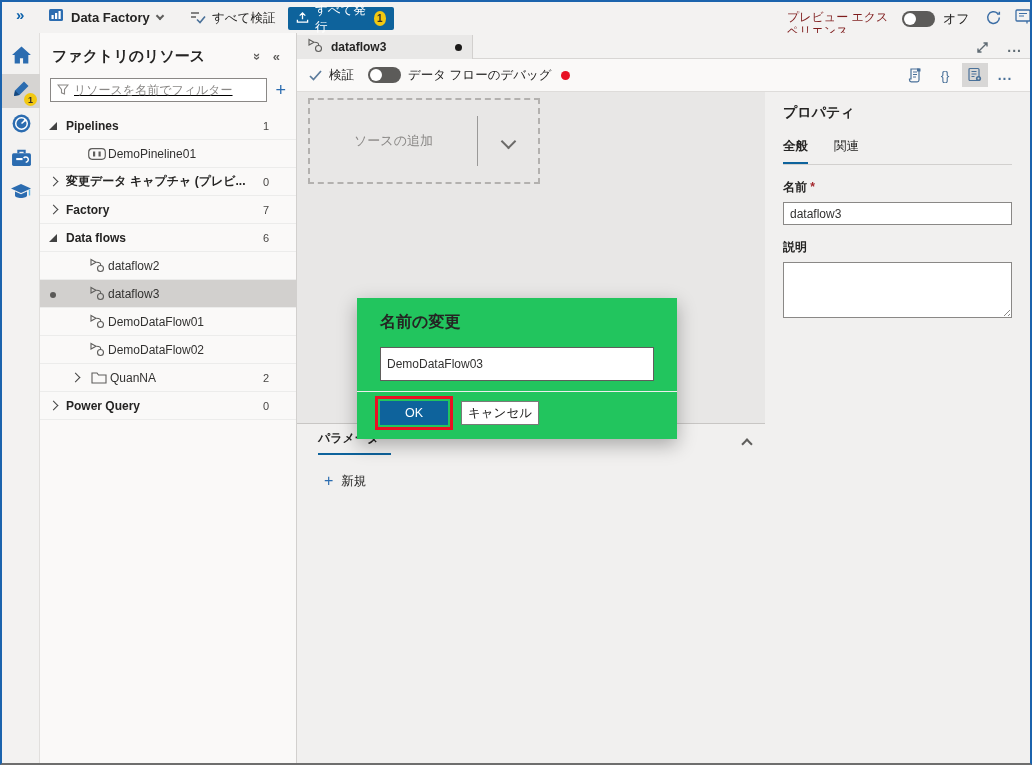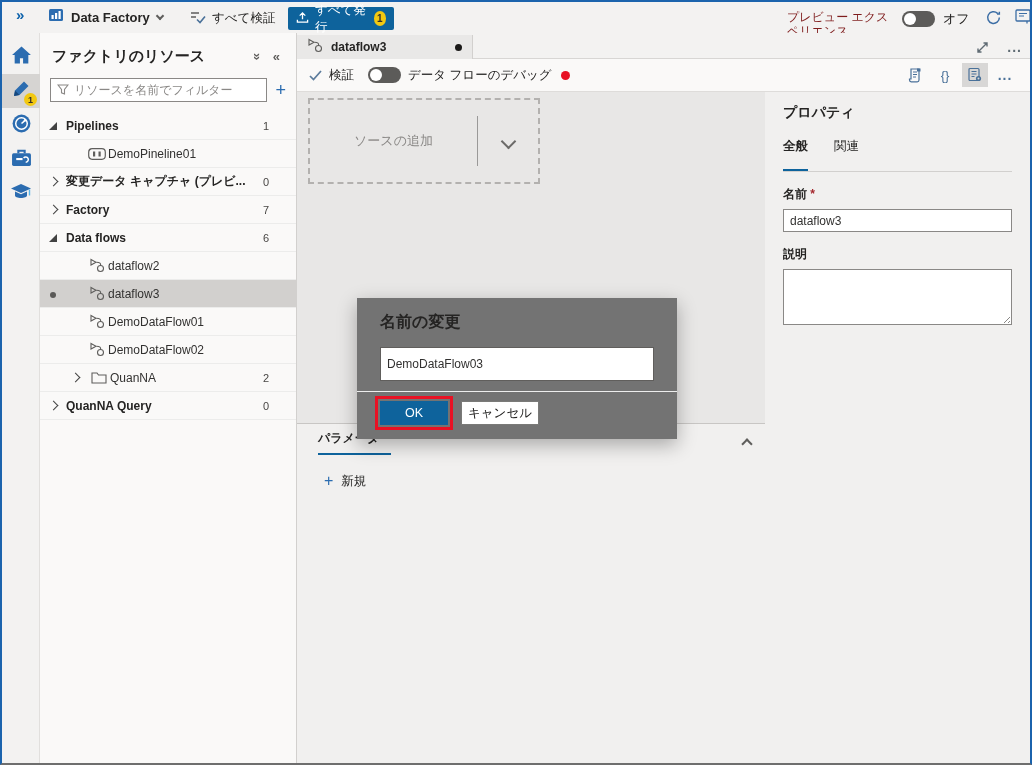--- a/index.html
+++ b/index.html
@@ -35,21 +35,21 @@
   .rail-badge { position:absolute; right:3px; bottom:2px; width:13px; height:13px; border-radius:50%; background:#f2c811; color:#33302a; font-size:9px; font-weight:bold; display:flex; align-items:center; justify-content:center; }
   .rail-home { margin-top:5px; }
   .rail-gap { height:2px; }
   
   .res-panel { position:absolute; left:38px; top:31px; width:257px; height:732px; background:#faf9f8; border-right:1px solid #d2d0ce; }
   .res-head { display:flex; align-items:center; padding:14px 10px 6px 12px; }
   .res-title { font-size:15px; font-weight:bold; color:#252423; flex:1; }
   .res-head-ic { color:#5f5e5c; font-size:13px; font-weight:bold; cursor:pointer; padding:0 6px; }
   .res-head-ic.rot { display:inline-block; transform:rotate(90deg); }
   .filter-row { display:flex; align-items:center; gap:8px; padding:6px 10px 10px 10px; }
-  .filter-box { flex:1; display:flex; align-items:center; gap:5px; border:1px solid #8a8886; background:#fff; height:24px; padding:0 6px; }
+  .filter-box { flex:1; display:flex; align-items:center; gap:5px; border:1px solid #8a8886; background:#fff; height:24px; padding:0 6px;text-decoration:underline; }
   .filter-box input { border:none; outline:none; flex:1; font-size:12px; color:#323130; background:transparent; font-family:"Liberation Sans",sans-serif; }
   .filter-box input::placeholder { color:#8a8886; }
   .plus-link { color:#2b6cb0; font-size:18px; cursor:pointer; line-height:1; }
   .tree { font-size:12px; color:#323130; }
   .tree-row { position:relative; display:flex; align-items:center; height:28px; border-bottom:1px solid #ececeb; cursor:pointer; padding-right:27px; }
   .tree-row.sel { background:#d2d0ce; }
   .tw { width:26px; flex:none; display:flex; justify-content:center; }
   .tw-col { width:7px; height:7px; border-top:1px solid #424242; border-right:1px solid #424242; transform:rotate(45deg); }
   .tw-exp { width:0; height:0; border-left:8px solid transparent; border-bottom:8px solid #424242; transform:rotate(0deg); }
   .t-ind { width:46px; flex:none; }
@@ -87,31 +87,31 @@
   .bp-head { position:relative; height:28px; }
   .bp-tab { position:absolute; left:21px; top:6px; font-size:12px; font-weight:bold; color:#252423; padding-bottom:6px; border-bottom:2px solid #0e639c; cursor:pointer; }
   .bp-collapse { position:absolute; right:14px; top:10px; cursor:pointer; }
   .bp-collapse .chev { transform:rotate(-135deg); border-color:#5f5e5c; }
   .bp-new { position:absolute; left:27px; top:48px; display:flex; align-items:center; gap:8px; font-size:12.5px; color:#252423; cursor:pointer; }
   .bp-new .plus { color:#2b6cb0; font-size:16px; }
   
   .props { position:absolute; left:763px; top:90px; width:265px; height:673px; background:#f1f0ef; padding:12px 18px; }
   .props-title { font-size:14px; font-weight:bold; color:#252423; margin-bottom:16px; }
   .props-tabs { display:flex; gap:26px; border-bottom:1px solid #d2d0ce; }
-  .ptab { font-size:12.5px; color:#252423; padding-bottom:14px; cursor:pointer; }
+  .ptab { font-size:12.5px; color:#252423; padding-bottom:7px; cursor:pointer; }
   .ptab.sel { font-weight:bold; border-bottom:2px solid #0e639c; }
   .field-label { font-size:12px; font-weight:bold; color:#252423; margin:14px 0 6px; }
   .req { color:#a4262c; }
   .txt-input { width:100%; height:23px; border:1px solid #8a8886; background:#fff; font-size:12px; color:#323130; padding:0 6px; font-family:"Liberation Sans",sans-serif; }
   .txt-area { position:relative; width:100%; height:56px; border:1px solid #8a8886; background:#fff; }
   .grip { position:absolute; right:1px; bottom:1px; width:9px; height:9px;
     background:linear-gradient(135deg, transparent 50%, transparent 50%),
       repeating-linear-gradient(135deg, transparent, transparent 2px, #8a8886 2px, #8a8886 3px); clip-path:polygon(100% 0,100% 100%,0 100%); }
   
-  .dialog { position:absolute; left:355px; top:296px; width:320px; height:141px; background:#737373; box-shadow:0 6px 18px rgba(0,0,0,.3); z-index:10; }
+  .dialog { position:absolute; left:355px; top:296px; width:320px; height:141px; background:#22c55e; box-shadow:0 6px 18px rgba(0,0,0,.3); z-index:10; }
   .dlg-title { position:absolute; left:23px; top:14px; font-size:16px; font-weight:bold; color:#252423; }
   .dlg-input { position:absolute; left:23px; top:49px; width:274px; height:23px; border:1px solid #605e5c; font-size:12px; color:#323130; padding:16px 6px; font-family:"Liberation Sans",sans-serif; background:#fff; }
   .dlg-sep { position:absolute; left:0; top:93px; width:320px; height:1px; background:#ededed; }
   .dlg-ok { position:absolute; left:23px; top:103px; width:68px; height:24px; background:#0e639c; color:#fff; border:none; font-size:12.5px; cursor:pointer; font-family:"Liberation Sans",sans-serif; }
   .dlg-cancel { position:absolute; left:104px; top:103px; width:78px; height:24px; background:#fff; color:#252423; border:1px solid #7a7a78; font-size:12.5px; cursor:pointer; font-family:"Liberation Sans",sans-serif; }
   .red-box { position:absolute; left:18px; top:98px; width:78px; height:34px; border:3px solid #e81123; z-index:11; pointer-events:none; }
 </style>
 </head>
 <body>
 
@@ -335,21 +335,21 @@
               <path d="M1 2h5l1.5 2H15v8H1z" stroke="#5f5e5c" stroke-width="1.1" fill="none"></path>
             </svg>
         </span>
         <span class="t-label">QuanNA</span>
         <span class="t-count">2</span>
       </div>
       <div class="tree-row">
         <span class="tw">
             <span class="tw-col"></span>
           </span>
-        <span class="t-label cat">QuanNA Query</span>
+        <span class="t-label cat">Power Query</span>
         <span class="t-count">0</span>
       </div>
     </div>
   </div>
 
   <div class="main">
     <div class="tabbar">
       <div class="tab">
         <span>
           <svg width="16" height="15" viewBox="0 0 16 15">

